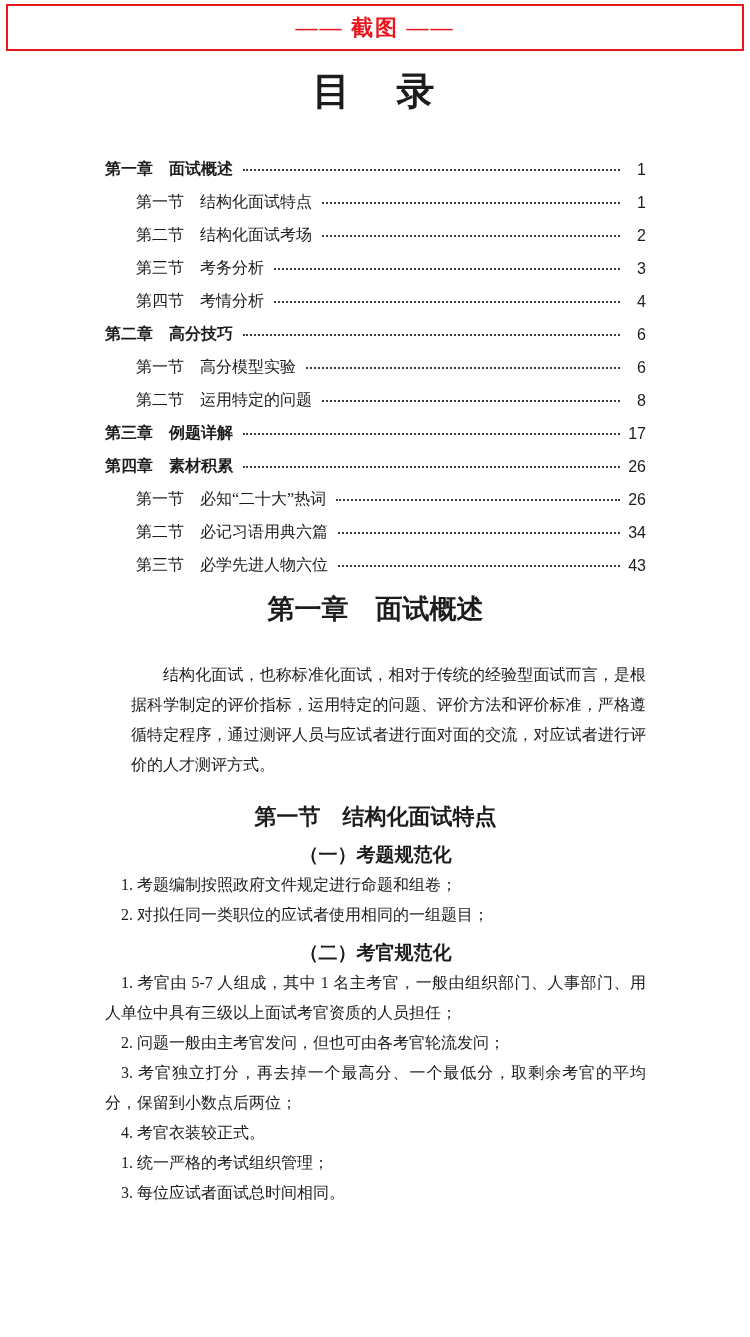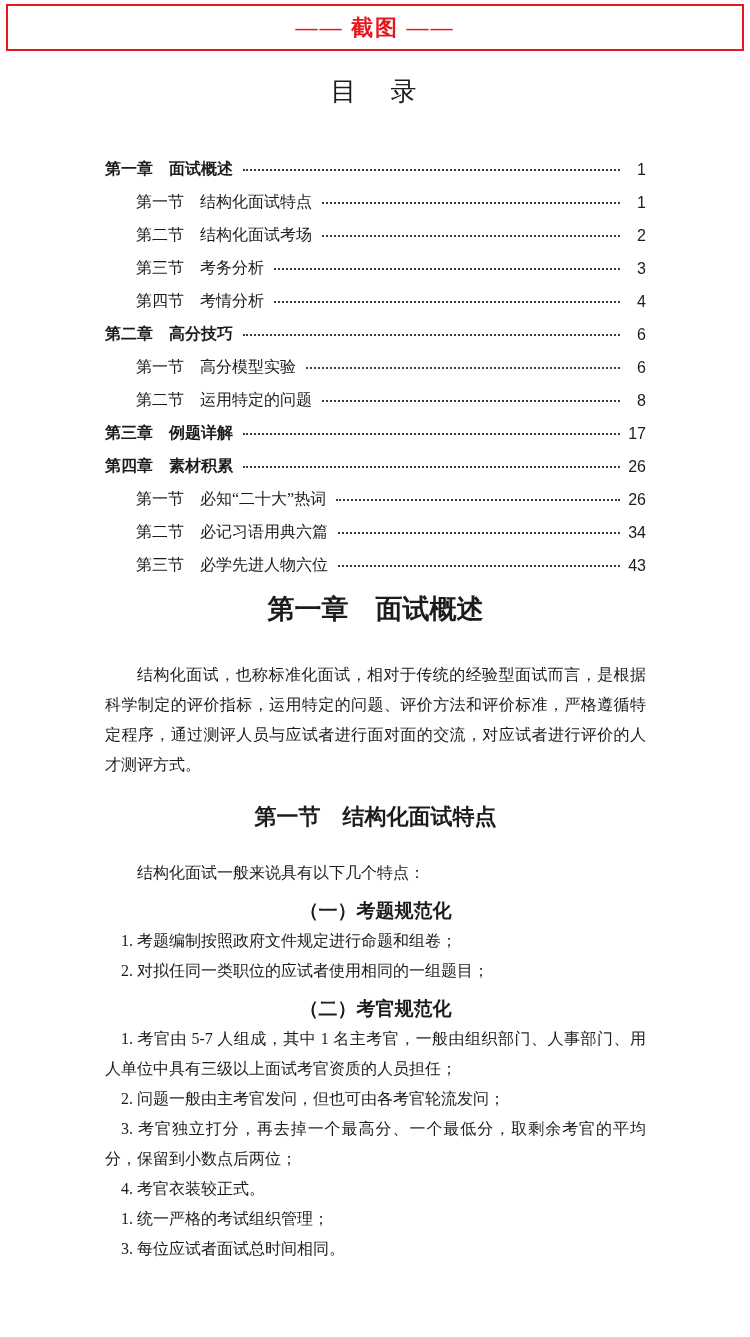--- a/index.html
+++ b/index.html
@@ -30,22 +30,22 @@
   }
 
   
   .doc { padding: 0 104px 0 105px; }
 
   
   .toc-title {
     margin: 22px 0 0 0;
     text-align: center;
     font-family: "Liberation Sans", sans-serif;
-    font-weight: normal;
-    font-size: 26px;
+    font-weight: bold;
+    font-size: 38px;
     line-height: 36px;
     letter-spacing: 4px;
   }
   .toc { margin-top: 44px; }
   .toc-row {
     display: flex; align-items: center;
     height: 33px;
     font-size: 16px;
     white-space: nowrap;
   }
@@ -76,21 +76,21 @@
     font-weight: bold;
     font-size: 27px;
     line-height: 34px;
   }
   .para {
     margin: 0;
     font-size: 16px;
     line-height: 30px;
     text-align: justify;
   }
-  .intro { margin-top: 34px; text-indent: 2em; }
+  .intro { margin-top: 34px; text-indent: 2em; margin-left: 26px; }
   .section-title {
     margin: 22px 0 0 0;
     text-align: center;
     font-family: "Liberation Sans", sans-serif;
     font-weight: bold;
     font-size: 22px;
     line-height: 30px;
   }
   .lead { margin-top: 26px; text-indent: 2em; }
   .sub-heading {
@@ -181,21 +181,20 @@
       <span class="toc-page">43</span>
     </div>
   </div>
 
   <h2 class="chapter-title">第一章　面试概述</h2>
 
   <p class="para intro">结构化面试，也称标准化面试，相对于传统的经验型面试而言，是根据科学制定的评价指标，运用特定的问题、评价方法和评价标准，严格遵循特定程序，通过测评人员与应试者进行面对面的交流，对应试者进行评价的人才测评方式。</p>
 
   <h3 class="section-title">第一节　结构化面试特点</h3>
 
-  <p class="para lead">结构化面试一般来说具有以下几个特点：</p>
 
   <div>
     <h4 class="sub-heading">（一）考题规范化</h4>
     <p class="para item">1. 考题编制按照政府文件规定进行命题和组卷；</p>
     <p class="para item">2. 对拟任同一类职位的应试者使用相同的一组题目；</p>
   </div>
 
   <div>
     <h4 class="sub-heading">（二）考官规范化</h4>
     <p class="para item">1. 考官由 5-7 人组成，其中 1 名主考官，一般由组织部门、人事部门、用人单位中具有三级以上面试考官资质的人员担任；</p>

